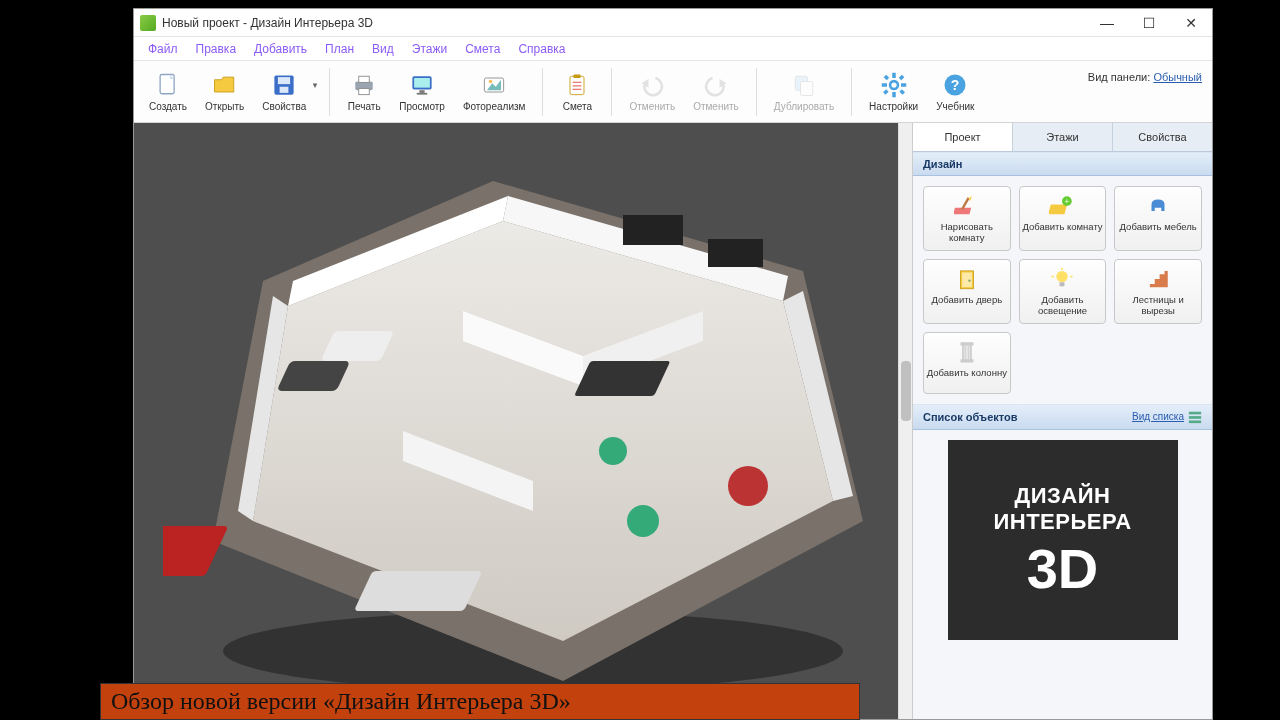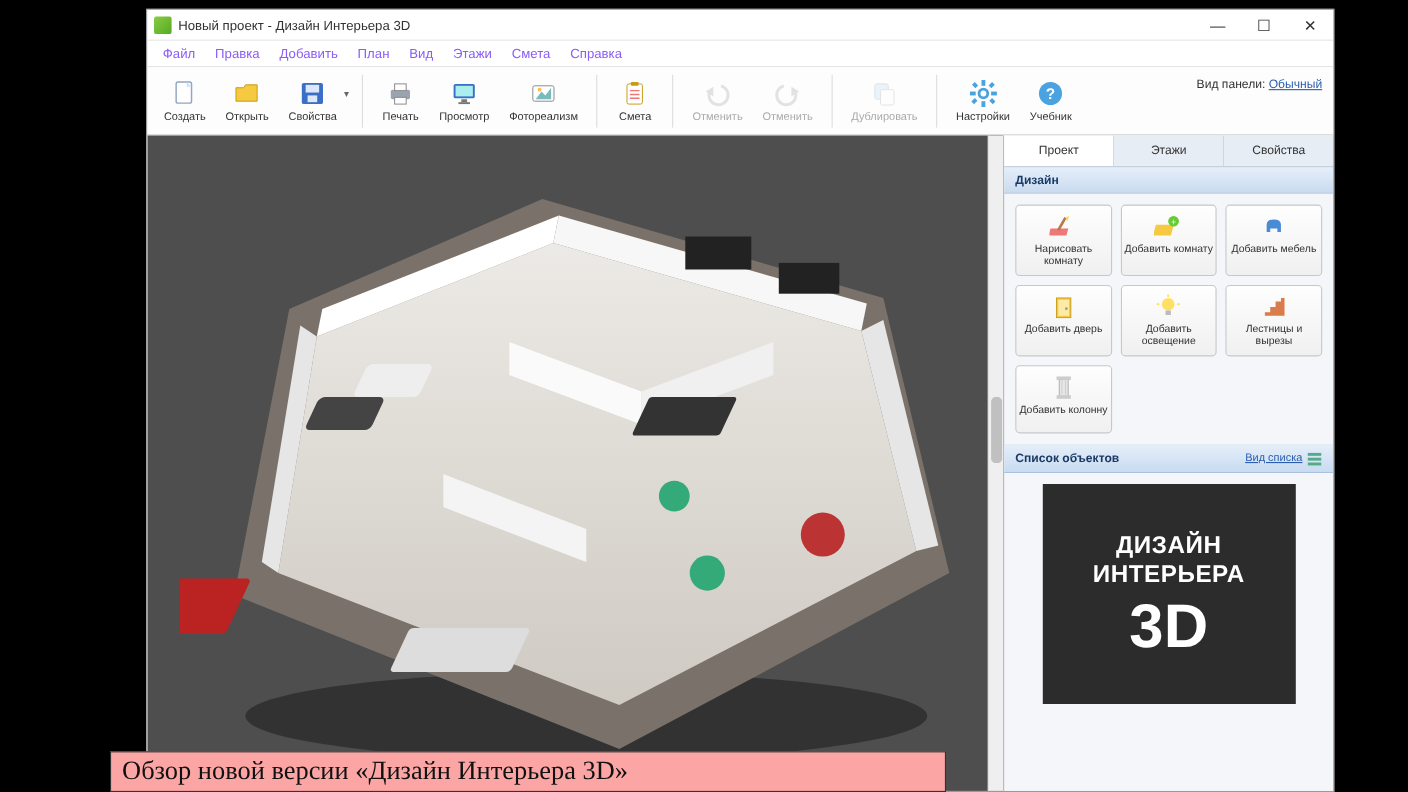--- a/index.html
+++ b/index.html
@@ -148,21 +148,21 @@
   color: #fff; text-align: center;
 }
 .promo-box .line1 { font-size: 22px; font-weight: bold; letter-spacing: .5px; }
 .promo-box .line2 { font-size: 22px; font-weight: bold; letter-spacing: .5px; }
 .promo-box .line3 { font-size: 56px; font-weight: 900; line-height: 1; margin-top: 6px; }
 
 .caption-overlay {
   position: absolute;
   left: 100px; bottom: 0;
   width: 760px;
-  background: #fca5a5; border: 1px solid #333;
+  background: #c2410c; border: 1px solid #333;
   padding: 4px 10px;
   font-size: 24px; color: #111;
   font-family: Georgia, serif;
   z-index: 10;
 }
 
 
 svg { display: block; }
 </style>
 </head>

